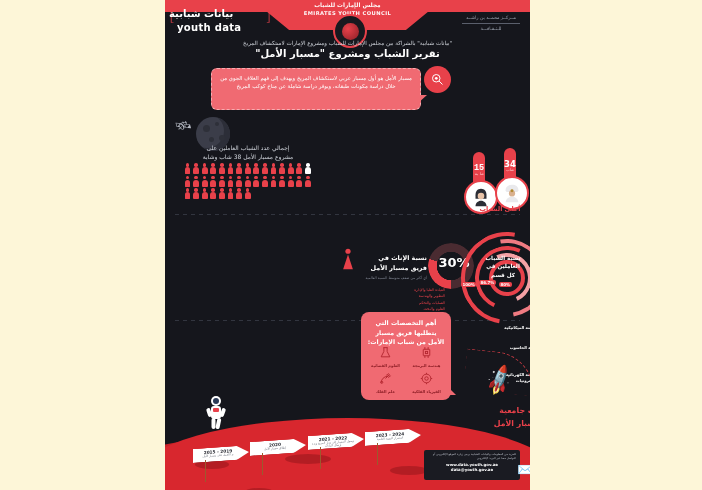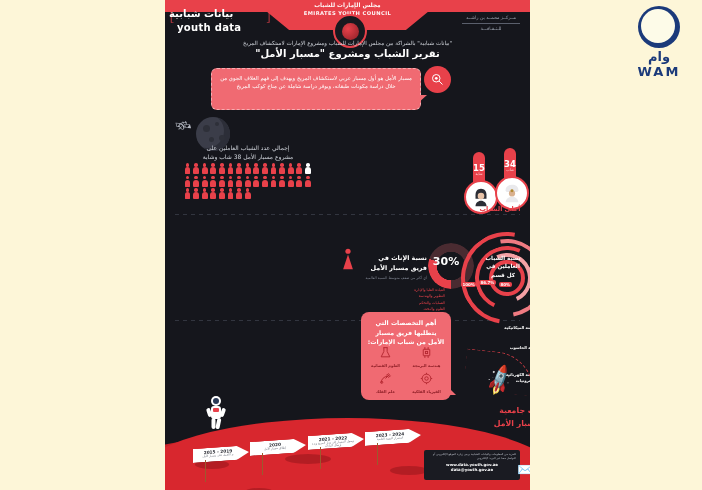--- a/index.html
+++ b/index.html
@@ -91,21 +91,21 @@
   .pin .face{position:absolute;top:28px;left:-4px;width:30px;height:30px;border-radius:50%;
     background:#fff;border:2px solid #e8414a;display:flex;align-items:center;justify-content:center;overflow:hidden;}
   .gender-cap{position:absolute;left:295px;top:205px;width:80px;text-align:center;
     color:#e8414a;font-size:6.5px;font-weight:bold;direction:rtl;}
 
   
   .d30{position:absolute;left:263px;top:243px;width:46px;height:46px;border-radius:50%;
     background:conic-gradient(from 180deg,#e8414a 0 30%,#4a2b31 30% 100%);
     -webkit-mask:radial-gradient(circle,transparent 0 14px,#000 14.5px);
             mask:radial-gradient(circle,transparent 0 14px,#000 14.5px);}
-  .d30-num{position:absolute;left:258px;top:255px;width:46px;text-align:center;color:#fff;font-size:11px;font-weight:bold;}
+  .d30-num{position:absolute;left:266px;top:255px;width:46px;text-align:center;color:#fff;font-size:13px;font-weight:bold;}
   .d30-txt{position:absolute;left:190px;top:253px;width:72px;direction:rtl;
     color:#fff;font-size:6.4px;font-weight:bold;line-height:1.6;}
   .d30-sub{position:absolute;left:190px;top:276px;width:72px;text-align:right;direction:rtl;
     color:#7e8390;font-size:3.6px;}
   .dressicon{position:absolute;left:173px;top:248px;color:#e8414a;font-size:20px;}
 
   
   .rad{position:absolute;left:296px;top:232px;width:84px;height:84px;}
   .rad .ring{position:absolute;border-radius:50%;border-style:solid;}
   .rad-lbl{position:absolute;left:306px;top:254px;width:64px;text-align:center;direction:rtl;
@@ -170,37 +170,20 @@
     border-radius:50%;background:#fdfbe8;}
   .wam .dot{position:absolute;width:3.4px;height:3.4px;border-radius:50%;background:#c9cfe0;}
   .wam .ar{color:#1b3a7a;font-size:13px;font-weight:bold;letter-spacing:1px;margin-top:1px;direction:rtl;}
   .wam .en{color:#1b3a7a;font-size:13px;font-weight:bold;letter-spacing:2px;}
 </style>
 </head>
 <body>
 
 <div class="page">
 
-  <div class="wam">
-    <div class="ball">
-      <span class="dot" style="left:12px;top:9px;"></span>
-      <span class="dot" style="left:20px;top:7px;background:#2a2a2a;"></span>
-      <span class="dot" style="left:8px;top:16px;background:#2f7d3a;"></span>
-      <span class="dot" style="left:16px;top:15px;"></span>
-      <span class="dot" style="left:25px;top:14px;"></span>
-      <span class="dot" style="left:11px;top:23px;background:#d9a021;"></span>
-      <span class="dot" style="left:20px;top:22px;"></span>
-      <span class="dot" style="left:28px;top:21px;"></span>
-      <span class="dot" style="left:15px;top:29px;"></span>
-      <span class="dot" style="left:24px;top:29px;"></span>
-      <span class="dot" style="left:7px;top:11px;background:#b62b2b;"></span>
-    </div>
-    <div class="ar">وام</div>
-    <div class="en">WAM</div>
-  </div>
 
   <div class="poster">
     <div class="stars"></div>
 
     <div class="hdr-band"></div>
     <div class="hdr-council">
       <div class="ar">مجلس الإمارات للشباب</div>
       <div>EMIRATES YOUTH COUNCIL</div>
     </div>
     <div class="hdr-emblem">
@@ -281,21 +264,21 @@
         <span class="ppl"></span>
         <span class="ppl"></span>
         <span class="ppl"></span>
         <span class="ppl"></span>
         <span class="ppl"></span>
         <span class="ppl"></span>
         <span class="ppl"></span>
         <span class="ppl"></span>
       </div>
 
-    <div class="pin" style="left:303px;top:152px;">
+    <div class="pin" style="left:303px;top:152px;font-family:Liberation Mono, monospace;">
       <div class="bar"></div>
       <div class="num">15</div>
       <div class="lbl">شابة</div>
       <div class="face">
         <svg width="22" height="22" viewBox="0 0 24 24">
           <path d="M12 3c-4 0-6 3-6 7v4h12v-4c0-4-2-7-6-7z" fill="#2b2d35"></path>
           <circle cx="12" cy="11" r="3.6" fill="#e8c3a8"></circle>
           <path d="M6 22c0-3.5 2.7-6 6-6s6 2.5 6 6z" fill="#2b2d35"></path>
         </svg>
       </div>

